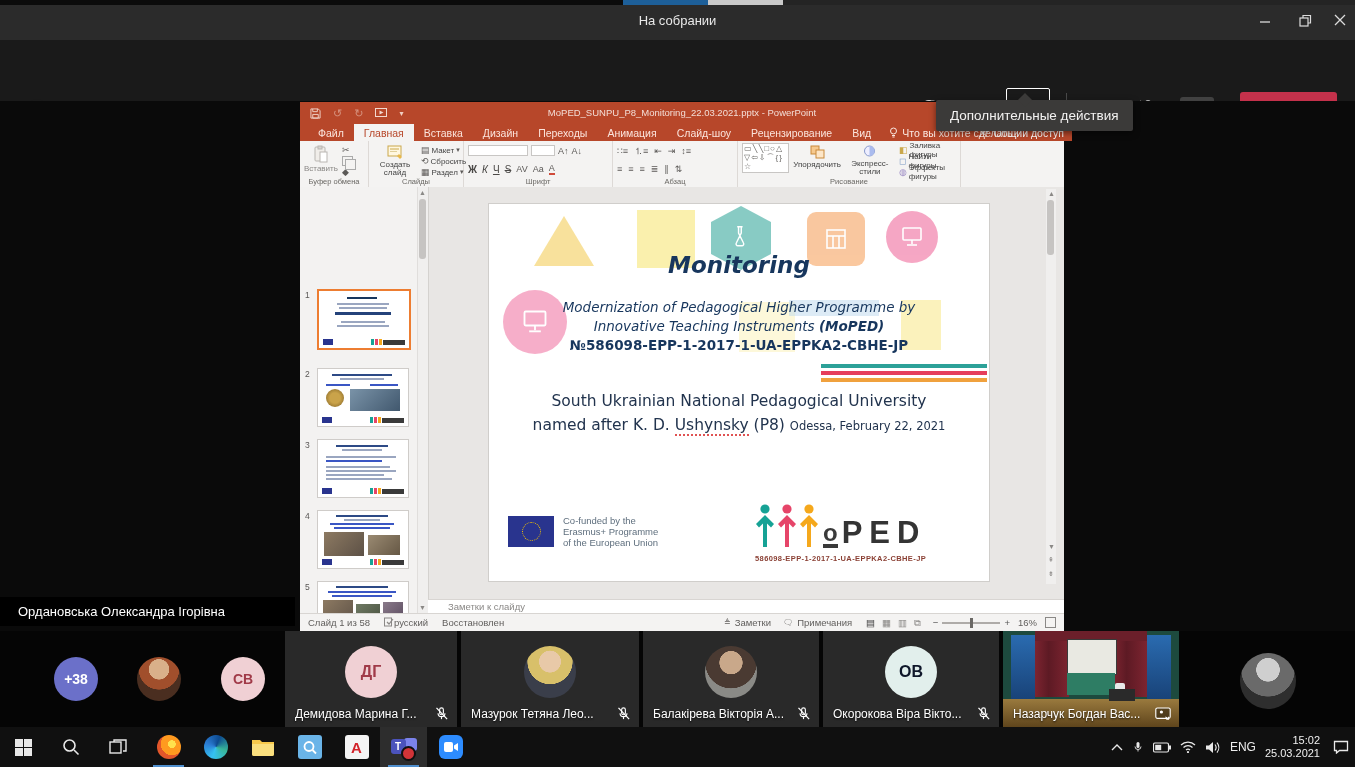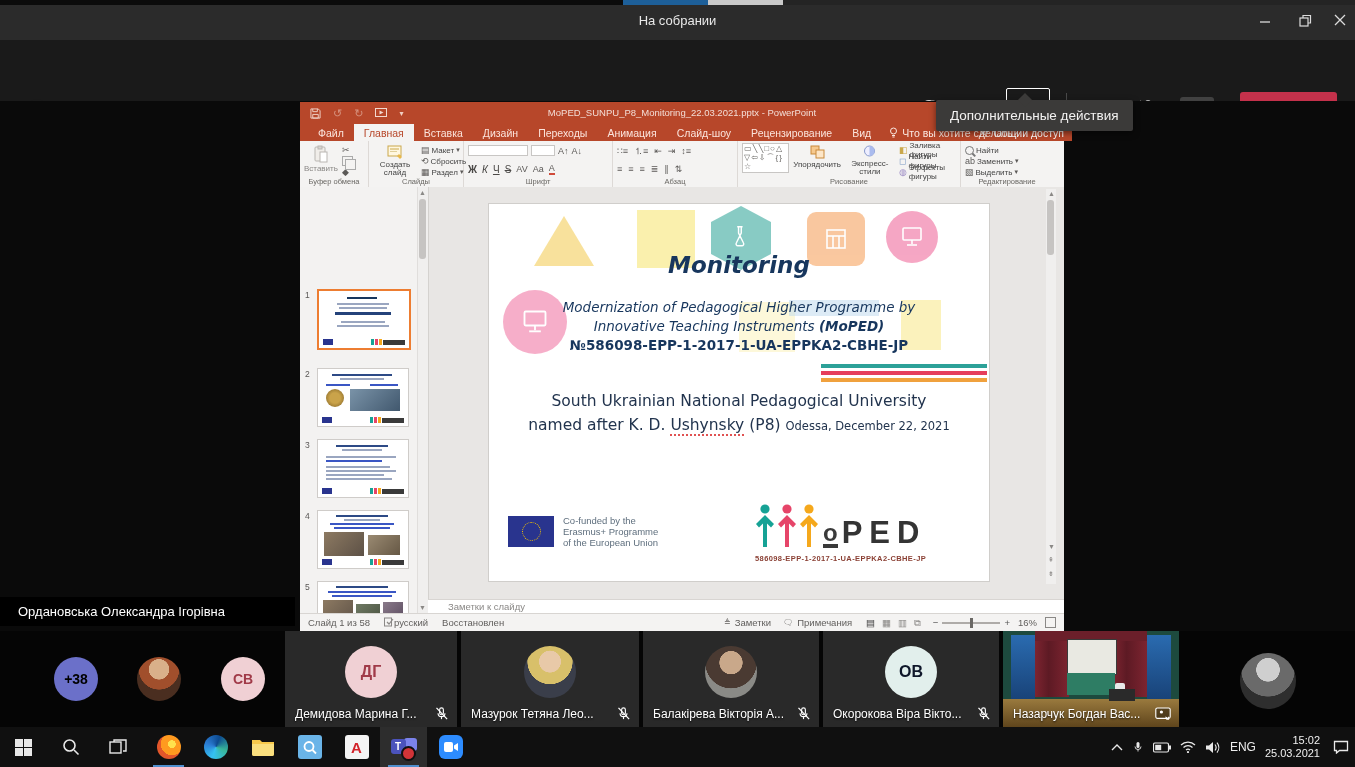--- a/index.html
+++ b/index.html
@@ -367,41 +367,20 @@
                 <span>Найти фигуры</span>
               </div>
             <div class="rsmall">
                 <span class="glyph" style="color:#9a8ac4;">◍</span>
                 <span>Эффекты фигуры</span>
               </div>
           </div>
           <div class="rglabel">Рисование</div>
         </div>
 
-        <div class="rgroup" style="width:84px;border-right:none;">
-          <div class="rcol">
-            <div class="rsmall">
-                <span class="glyph" style="display:inline-block;width:7px;height:7px;border:1.2px solid #777;border-radius:50%;position:relative;">
-                  <i style="position:absolute;right:-3px;bottom:-2px;width:4px;height:1.5px;background:#777;transform:rotate(45deg);"></i>
-                </span>
-                <span>Найти</span>
-              </div>
-            <div class="rsmall">
-                <span class="glyph">ab</span>
-                <span>Заменить</span>
-                <span class="glyph" style="font-size:7px;">▾</span>
-              </div>
-            <div class="rsmall">
-                <span class="glyph">▧</span>
-                <span>Выделить</span>
-                <span class="glyph" style="font-size:7px;">▾</span>
-              </div>
-          </div>
-          <div class="rglabel">Редактирование</div>
-        </div>
       </div>
 
       <div class="abs pptbody">
 
         <div class="abs thumbpanel">
           <div class="abs tnum" style="top:103px;">1</div>
           <div class="abs thumb sel" style="top:102px;">
             <span class="mline" style="left:28px;top:6px;width:30px;background:#17365d;"></span>
             <span class="mtext" style="left:18px;top:12px;width:52px;"></span>
             <span class="mtext" style="left:20px;top:16px;width:48px;"></span>
@@ -532,21 +511,21 @@
               <div class="stripe" style="background:#2ca198;"></div>
               <div class="stripe" style="background:#e63e5c;"></div>
               <div class="stripe" style="background:#f0a13e;margin-bottom:0;"></div>
             </div>
 
             <div class="abs uni" style="top:188px;">South Ukrainian National Pedagogical University</div>
             <div class="abs uni" style="top:212px;">
               <span>named after K. D.</span>
               <span style="border-bottom:2px dotted #e05252;">Ushynsky</span>
               <span>(P8)</span>
-              <span style="font-size:11.5px;">Odessa, December 22, 2021</span>
+              <span style="font-size:11.5px;">Odessa, February 22, 2021</span>
             </div>
 
             <div class="abs eu-flag">
                 <span class="eu-stars"></span>
               </div>
             <div class="abs eu-text">
               <div>Co-funded by the</div>
               <div>Erasmus+ Programme</div>
               <div>of the European Union</div>
             </div>
@@ -622,21 +601,21 @@
       </div>
     </div>
 
     <div class="abs presenter">
       <span>Ордановська Олександра Ігорівна</span>
     </div>
   </div>
 
   <div class="abs strip">
 
-    <div class="abs pcircle" style="left:54px;top:26px;width:44px;height:44px;background:#6b70c9;color:#000000;font-size:14px;">
+    <div class="abs pcircle" style="left:54px;top:26px;width:44px;height:44px;background:#6b70c9;color:#ffffff;font-size:14px;">
       <span>+38</span>
     </div>
     <div class="abs pcircle" style="left:137px;top:26px;width:44px;height:44px;background:radial-gradient(circle at 50% 28%,#d9b08a 0 26%,#a14f2c 27% 52%,#4a2e20 53% 100%);"></div>
     <div class="abs pcircle" style="left:221px;top:26px;width:44px;height:44px;background:#f0d0d4;color:#a03a48;font-size:14px;">
       <span>СВ</span>
     </div>
 
     <div class="abs ptile" style="left:285px;width:172px;">
       <div class="pcircle tileinit" style="background:#f0d0d4;color:#a03a48;">
           <span>ДГ</span>

